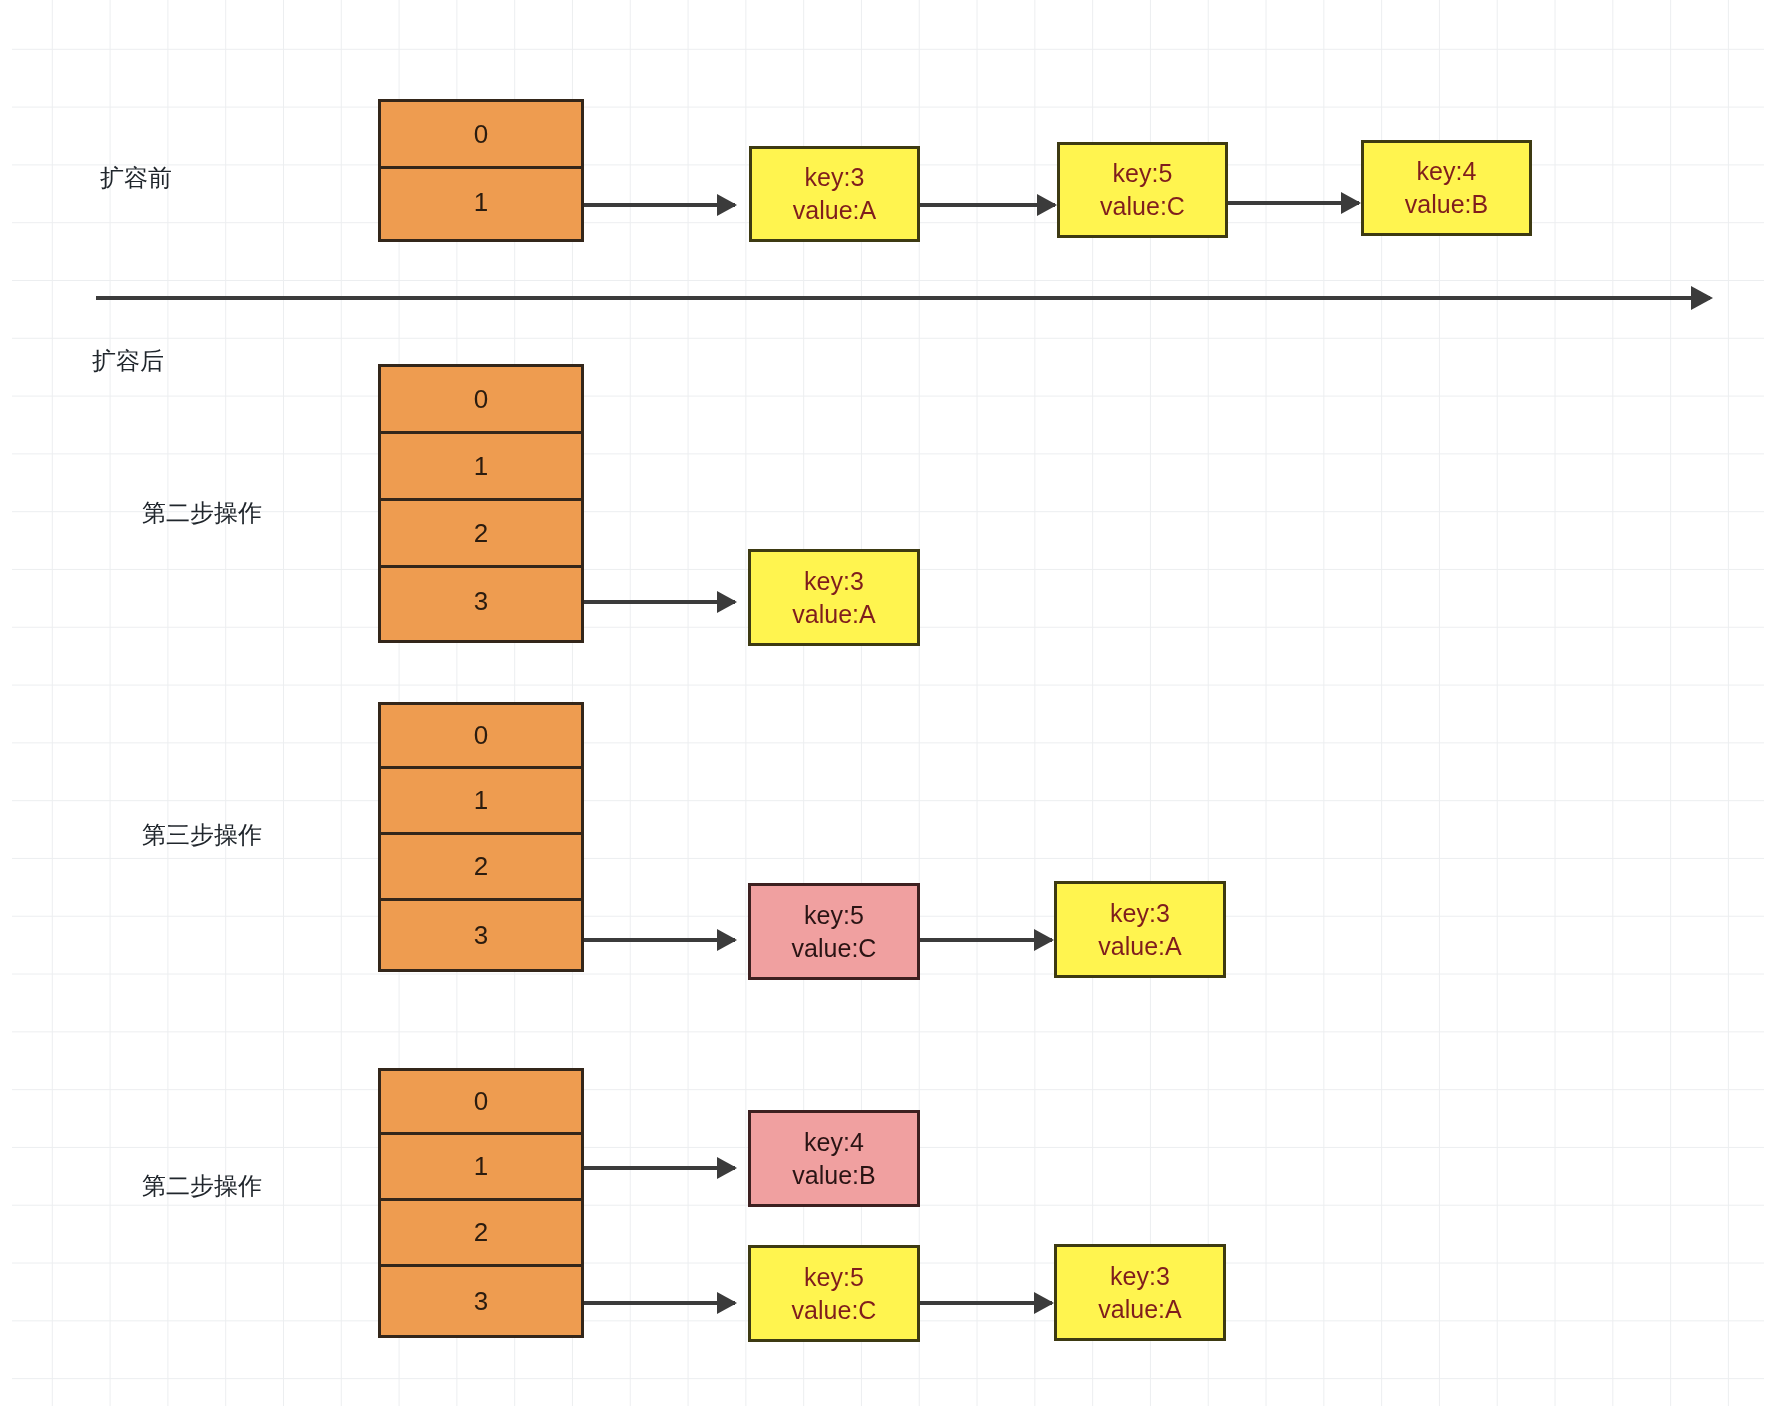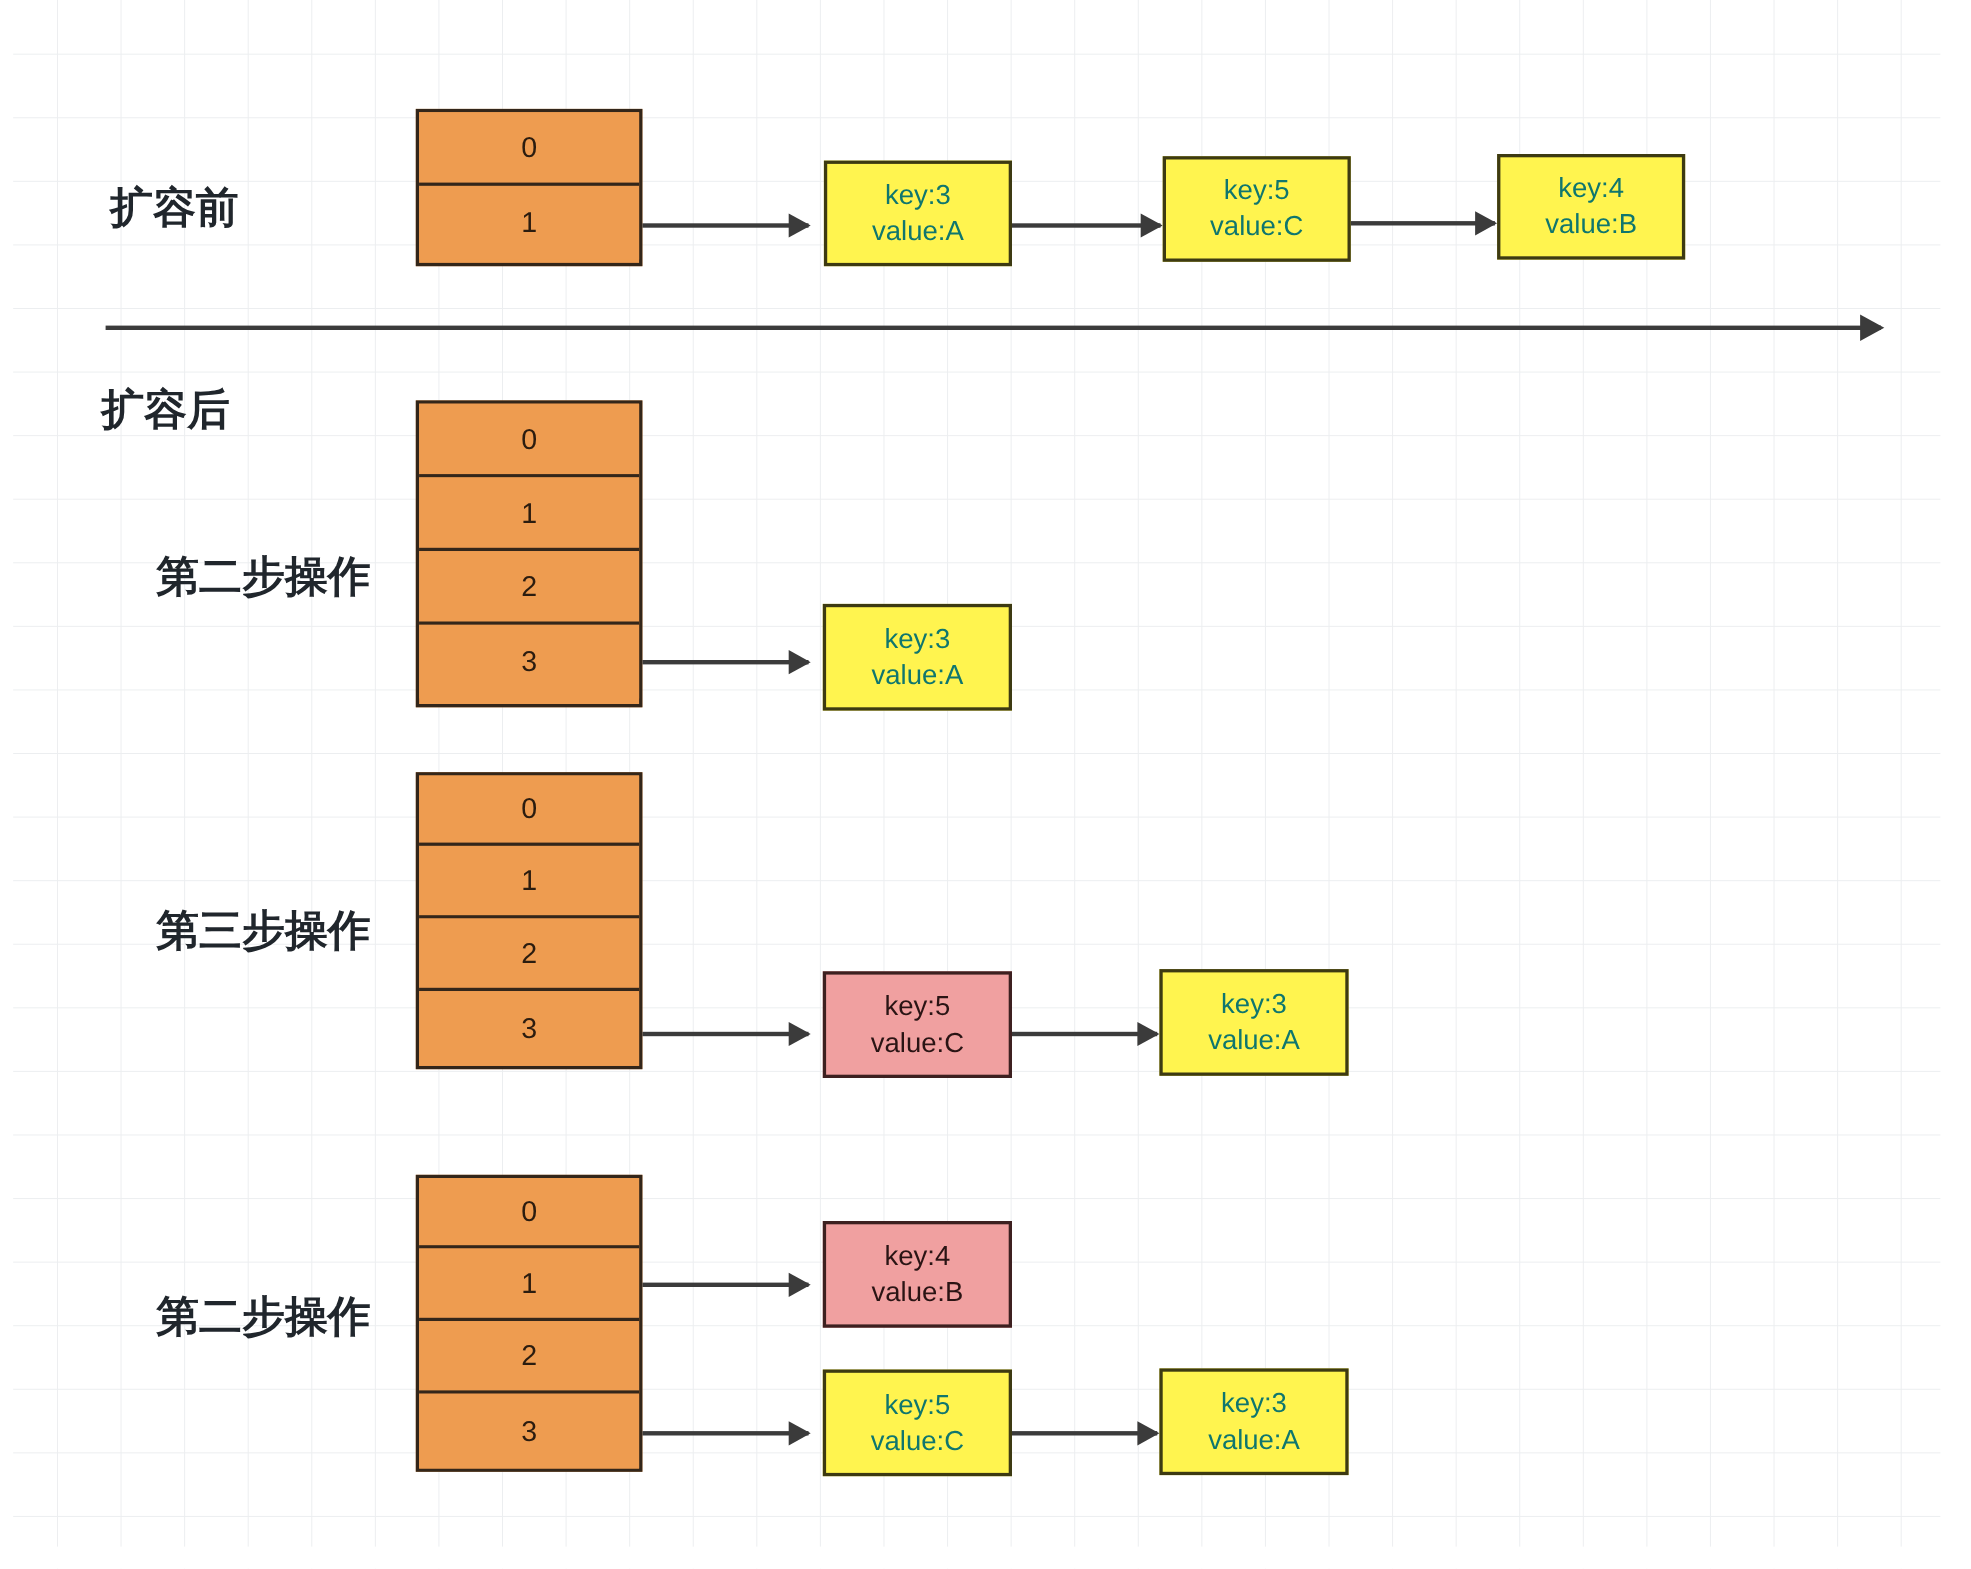--- a/index.html
+++ b/index.html
@@ -46,21 +46,21 @@
   
   .node{
     position:absolute;
     box-sizing:border-box;
     border:3px solid #33261a;
     display:flex;flex-direction:column;
     align-items:center;justify-content:center;
     font-size:25px;line-height:1.32;
     color:#1b1408;
   }
-  .node.yellow{background:#fff44f;border-color:#3d3a12;color:#0f766e;}
+  .node.yellow{background:#fff44f;border-color:#3d3a12;color:#7f1d1d;}
   .node.pink{background:#f0a0a0;border-color:#3d2020;color:#2a1414;}
 
   
   .arrow{position:absolute;height:4px;background:#3b3b3b;}
   .arrow::after{
     content:"";position:absolute;right:-2px;top:50%;
     transform:translateY(-50%);
     width:0;height:0;
     border-left:20px solid #3b3b3b;
     border-top:11px solid transparent;
@@ -74,24 +74,24 @@
     transform:translateY(-50%);
     width:0;height:0;
     border-left:22px solid #3b3b3b;
     border-top:12px solid transparent;
     border-bottom:12px solid transparent;
   }
 
   
   .label{
     position:absolute;
-    font-size:39px;
+    font-size:24px;
     color:#20262c;
     white-space:nowrap;
-    font-weight:700;
+    font-weight:400;
     font-family:"DejaVu Sans","Liberation Sans",sans-serif;
   }
 </style>
 </head>
 <body>
 
 <div id="canvas">
 
   <div class="gutter left"></div>
   <div class="gutter right"></div>

